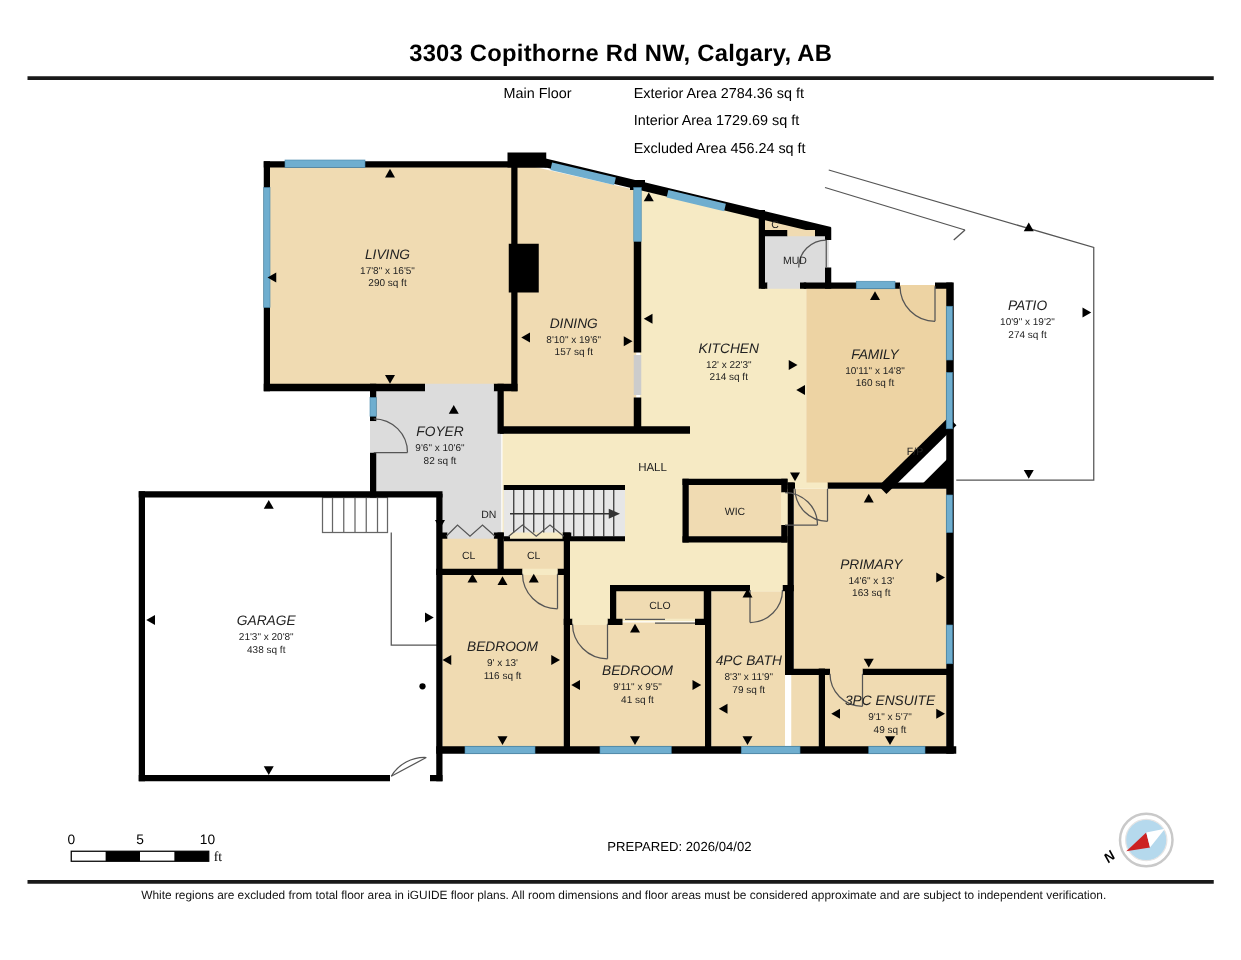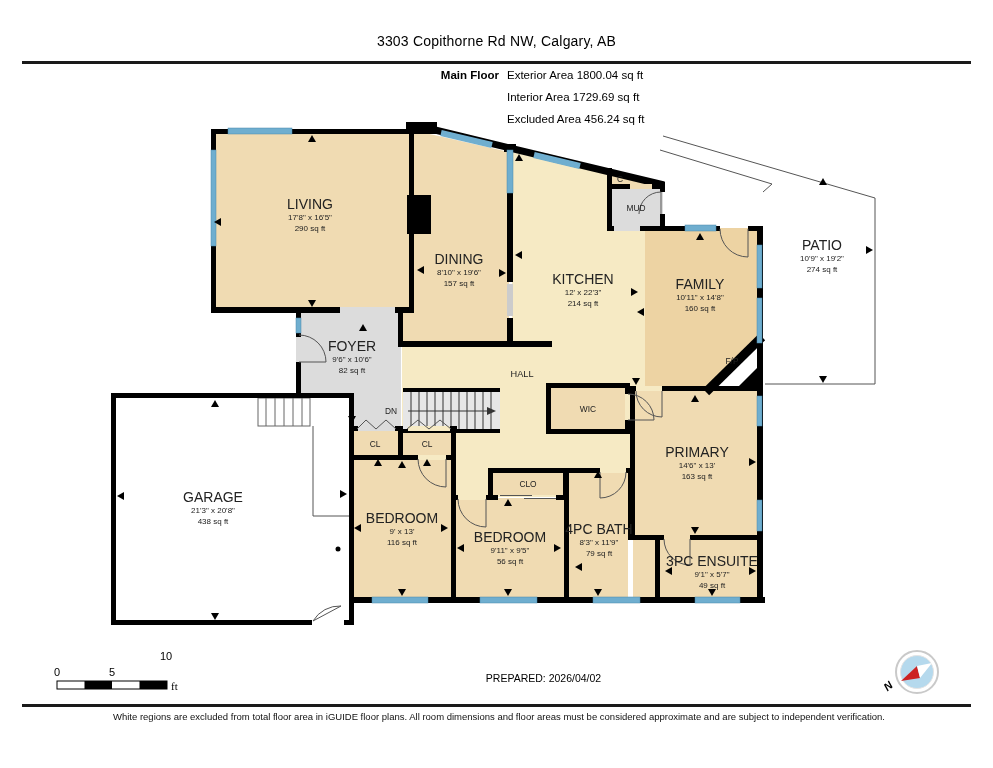--- a/index.html
+++ b/index.html
@@ -1,27 +1,27 @@
 <!DOCTYPE html>
 <html><head>
 <meta charset="utf-8">
 <style>
   html,body{margin:0;padding:0;background:#fff;}
   .page{position:relative;width:993px;height:768px;background:#ffffff;overflow:hidden;
         font-family:"Liberation Sans",sans-serif;color:#000;}
   .page-title{position:absolute;top:33px;left:0;width:100%;text-align:center;
-              font-size:14px;font-weight:normal;letter-spacing:.2px;}
+              font-size:19px;font-weight:bold;letter-spacing:.2px;}
   .rule{position:absolute;left:22px;width:949px;height:2.5px;background:#1a1a1a;}
   .rule-top{top:61px;} .rule-bottom{top:704px;}
-  .floor-label{position:absolute;top:69px;left:339px;width:160px;text-align:right;
-               font-size:11.5px;font-weight:bold;}
+  .floor-label{position:absolute;top:69px;left:350px;width:160px;text-align:center;
+               font-size:11.5px;font-weight:normal;}
   .area-line{position:absolute;left:507px;font-size:11.5px;}
   .room-label{position:absolute;transform:translate(-50%,-50%);text-align:center;
               color:#222;font-size:8px;line-height:1.32;white-space:nowrap;z-index:3;}
-  .room-label .rname{font-size:14px;}
+  .room-label .rname{font-size:11px;font-style:italic;}
   .small-label{position:absolute;transform:translate(-50%,-50%);color:#222;font-size:8.4px;
                white-space:nowrap;z-index:3;}
   .hall-label{font-size:9.2px;text-align:center;}
   .plan-svg{position:absolute;left:0;top:0;z-index:1;}
   .scale-num{position:absolute;font-size:11px;z-index:3;text-align:center;}
   .scale-unit{position:absolute;font-size:11px;z-index:3;font-family:Liberation Serif, serif;}
   .prepared{position:absolute;top:672px;left:0;width:100%;text-align:center;font-size:10.5px;z-index:3;margin-left:47px;}
   .disclaimer{position:absolute;top:711px;left:34px;width:930px;font-size:9.5px;color:#111;z-index:3;text-align:center;}
   .compass-n{position:absolute;left:884px;top:680px;font-size:11px;font-weight:bold;font-style:italic;
              transform:rotate(-40deg);z-index:3;}
@@ -277,21 +277,21 @@
       <circle cx="917" cy="672" r="21" fill="#fff" stroke="#c9c9c9" stroke-width="2"></circle>
       <circle cx="917" cy="672" r="16.5" fill="#B5D9ED" stroke="#e4e4e4" stroke-width="1"></circle>
       <polygon points="901,681 917,666 920,678" fill="#CC2222"></polygon>
       <polygon points="932,663 917,666 920,678" fill="#FFFFFF"></polygon>
     </g>
   </svg>
 
   <div class="page-title">3303 Copithorne Rd NW, Calgary, AB</div>
   <div class="rule rule-top"></div>
   <div class="floor-label">Main Floor</div>
-  <div class="area-line" style="top:69px">Exterior Area 1800.04 sq ft</div>
+  <div class="area-line" style="top:69px">Exterior Area 2784.36 sq ft</div>
   <div class="area-line" style="top:91px">Interior Area 1729.69 sq ft</div>
   <div class="area-line" style="top:113px">Excluded Area 456.24 sq ft</div>
 
   <div class="room-label" style="left:310px;top:215px">
     <div class="rname">LIVING</div>
     <div>17'8" x 16'5"</div>
     <div>290 sq ft</div>
   </div>
   <div class="room-label" style="left:459px;top:270px">
     <div class="rname">DINING</div>
@@ -324,21 +324,21 @@
     <div>438 sq ft</div>
   </div>
   <div class="room-label" style="left:402px;top:529px">
     <div class="rname">BEDROOM</div>
     <div>9' x 13'</div>
     <div>116 sq ft</div>
   </div>
   <div class="room-label" style="left:510px;top:548px">
     <div class="rname">BEDROOM</div>
     <div>9'11" x 9'5"</div>
-    <div>56 sq ft</div>
+    <div>41 sq ft</div>
   </div>
   <div class="room-label" style="left:599px;top:540px">
     <div class="rname">4PC BATH</div>
     <div>8'3" x 11'9"</div>
     <div>79 sq ft</div>
   </div>
   <div class="room-label" style="left:697px;top:463px">
     <div class="rname">PRIMARY</div>
     <div>14'6" x 13'</div>
     <div>163 sq ft</div>
@@ -354,19 +354,19 @@
   <div class="small-label hall-label" style="left:522px;top:374px">HALL</div>
   <div class="small-label" style="left:588px;top:409px">WIC</div>
   <div class="small-label" style="left:391px;top:411px">DN</div>
   <div class="small-label" style="left:375px;top:444px">CL</div>
   <div class="small-label" style="left:427px;top:444px">CL</div>
   <div class="small-label" style="left:528px;top:484px">CLO</div>
   <div class="small-label" style="left:732px;top:361px">F/P</div>
 
   <div class="scale-num" style="left:51px;top:666px;width:12px">0</div>
   <div class="scale-num" style="left:104px;top:666px;width:16px">5</div>
-  <div class="scale-num" style="left:156px;top:650px;width:20px">10</div>
+  <div class="scale-num" style="left:156px;top:666px;width:20px">10</div>
   <div class="scale-unit" style="left:171px;top:680px">ft</div>
   <div class="prepared">PREPARED: 2026/04/02</div>
   <div class="compass-n">N</div>
   <div class="rule rule-bottom"></div>
   <div class="disclaimer">White regions are excluded from total floor area in iGUIDE floor plans. All room dimensions and floor areas must be considered approximate and are subject to independent verification.</div>
 </div>
 
 </body></html>

